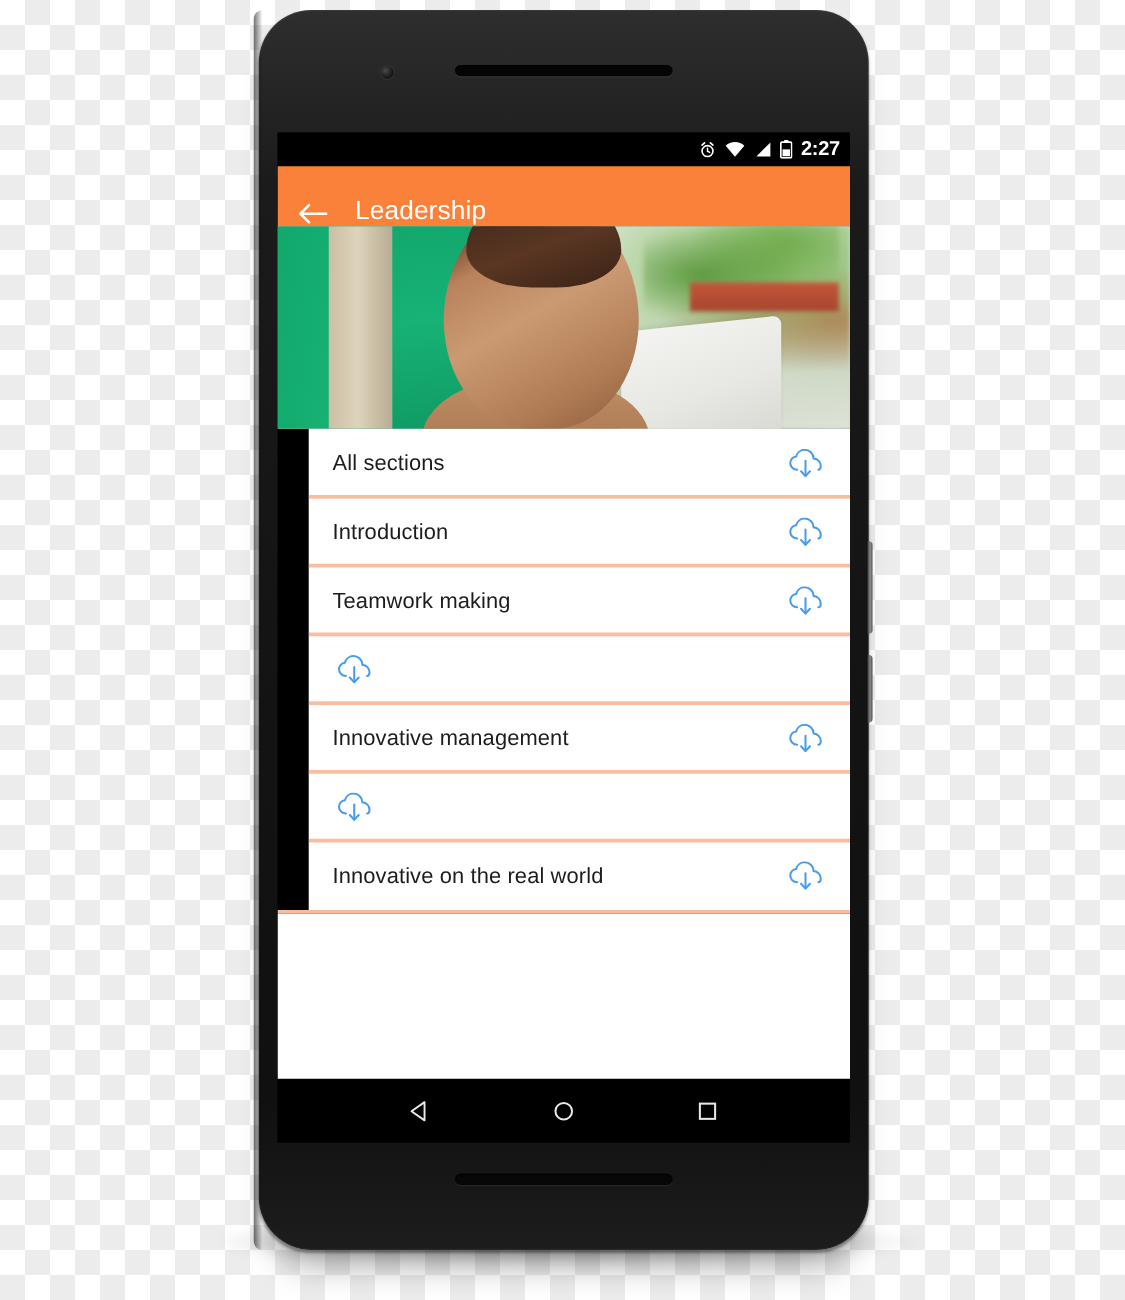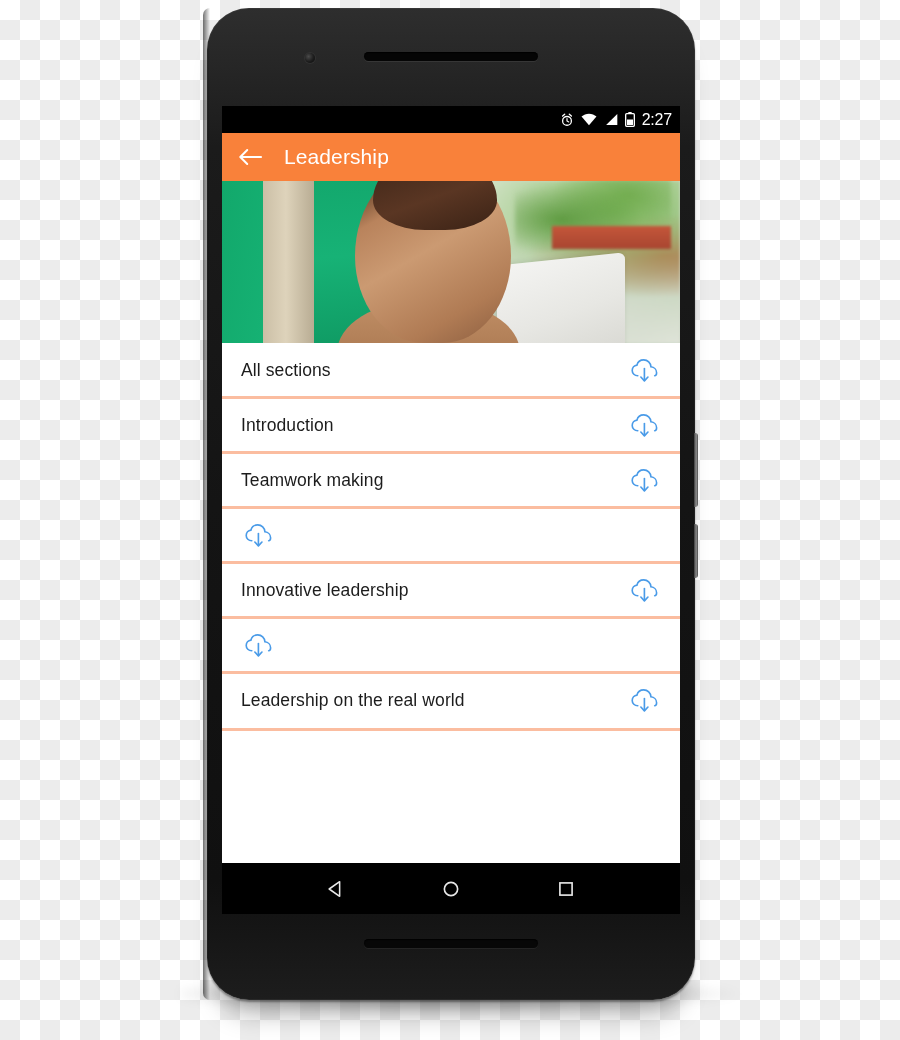--- a/index.html
+++ b/index.html
@@ -128,31 +128,31 @@
     display: flex;
     align-items: center;
     justify-content: flex-end;
     padding-right: 8px;
     gap: 7px;
     color: #fff;
   }
   #status-bar .sb-icon { display: flex; align-items: center; }
   #status-clock {
     font-size: 16px;
-    font-weight: normal;
+    font-weight: bold;
     letter-spacing: -0.2px;
     line-height: 1;
     font-family: "Liberation Sans", sans-serif;
   }
 
   
   #app-bar {
     height: 48px;
     display: flex;
-    align-items: center;
+    align-items: flex-end;
     padding-left: 16px;
     gap: 22px;
   }
   #app-bar-title {
     color: #fff;
     font-size: 21px;
     font-weight: normal;
     letter-spacing: .1px;
   }
 
@@ -219,20 +219,21 @@
     left: 72%; top: 28%; width: 26%; height: 14%;
     background: linear-gradient(180deg, #c4563a, #a84530);
     filter: blur(1.5px);
   }
 
   
   #section-list {
     background: #fff;
     height: calc(100% - 27px - 48px - 162px - 51px);
     overflow: hidden;
+    margin-left: 25px;
   }
   .list-row {
     position: relative;
     height: 55px;
     display: flex;
     align-items: center;
     padding: 0 19px 0 19px;
     background: #fff;
   }
   .list-row + .list-row::before {
@@ -377,42 +378,42 @@
             <span class="row-action">
               <svg width="27" height="24" viewBox="0 0 28 25">
                 <path d="M7 17.5 C3.7 17.5 1.2 15 1.2 11.9 C1.2 9.1 3.3 6.7 6.1 6.4 C6.9 3.2 9.8 0.9 13.2 0.9 C17.2 0.9 20.5 4.1 20.7 8.1 C24 8.4 26.6 11.1 26.6 14.4 C26.6 16.1 25.8 17.5 24.6 17.5" fill="none" stroke="#4A9BE8" stroke-width="1.7" stroke-linecap="round"></path>
                 <path d="M13.9 10 V22.4" fill="none" stroke="#4A9BE8" stroke-width="1.7" stroke-linecap="round"></path>
                 <path d="M10.2 18.8 L13.9 22.8 L17.6 18.8" fill="none" stroke="#4A9BE8" stroke-width="1.7" stroke-linecap="round" stroke-linejoin="round"></path>
               </svg>
             </span>
           </div>
 
           <div class="list-row">
-            <span class="row-label">Innovative leadership</span>
-            <span class="row-action">
-              <svg width="27" height="24" viewBox="0 0 28 25">
-                <path d="M7 17.5 C3.7 17.5 1.2 15 1.2 11.9 C1.2 9.1 3.3 6.7 6.1 6.4 C6.9 3.2 9.8 0.9 13.2 0.9 C17.2 0.9 20.5 4.1 20.7 8.1 C24 8.4 26.6 11.1 26.6 14.4 C26.6 16.1 25.8 17.5 24.6 17.5" fill="none" stroke="#4A9BE8" stroke-width="1.7" stroke-linecap="round"></path>
-                <path d="M13.9 10 V22.4" fill="none" stroke="#4A9BE8" stroke-width="1.7" stroke-linecap="round"></path>
-                <path d="M10.2 18.8 L13.9 22.8 L17.6 18.8" fill="none" stroke="#4A9BE8" stroke-width="1.7" stroke-linecap="round" stroke-linejoin="round"></path>
-              </svg>
-            </span>
-          </div>
-
-          <div class="list-row">
-            <span class="row-action">
-              <svg width="27" height="24" viewBox="0 0 28 25">
-                <path d="M7 17.5 C3.7 17.5 1.2 15 1.2 11.9 C1.2 9.1 3.3 6.7 6.1 6.4 C6.9 3.2 9.8 0.9 13.2 0.9 C17.2 0.9 20.5 4.1 20.7 8.1 C24 8.4 26.6 11.1 26.6 14.4 C26.6 16.1 25.8 17.5 24.6 17.5" fill="none" stroke="#4A9BE8" stroke-width="1.7" stroke-linecap="round"></path>
-                <path d="M13.9 10 V22.4" fill="none" stroke="#4A9BE8" stroke-width="1.7" stroke-linecap="round"></path>
-                <path d="M10.2 18.8 L13.9 22.8 L17.6 18.8" fill="none" stroke="#4A9BE8" stroke-width="1.7" stroke-linecap="round" stroke-linejoin="round"></path>
-              </svg>
-            </span>
-          </div>
-
-          <div class="list-row">
-            <span class="row-label">Leadership on the real world</span>
+            <span class="row-label">Innovative management</span>
+            <span class="row-action">
+              <svg width="27" height="24" viewBox="0 0 28 25">
+                <path d="M7 17.5 C3.7 17.5 1.2 15 1.2 11.9 C1.2 9.1 3.3 6.7 6.1 6.4 C6.9 3.2 9.8 0.9 13.2 0.9 C17.2 0.9 20.5 4.1 20.7 8.1 C24 8.4 26.6 11.1 26.6 14.4 C26.6 16.1 25.8 17.5 24.6 17.5" fill="none" stroke="#4A9BE8" stroke-width="1.7" stroke-linecap="round"></path>
+                <path d="M13.9 10 V22.4" fill="none" stroke="#4A9BE8" stroke-width="1.7" stroke-linecap="round"></path>
+                <path d="M10.2 18.8 L13.9 22.8 L17.6 18.8" fill="none" stroke="#4A9BE8" stroke-width="1.7" stroke-linecap="round" stroke-linejoin="round"></path>
+              </svg>
+            </span>
+          </div>
+
+          <div class="list-row">
+            <span class="row-action">
+              <svg width="27" height="24" viewBox="0 0 28 25">
+                <path d="M7 17.5 C3.7 17.5 1.2 15 1.2 11.9 C1.2 9.1 3.3 6.7 6.1 6.4 C6.9 3.2 9.8 0.9 13.2 0.9 C17.2 0.9 20.5 4.1 20.7 8.1 C24 8.4 26.6 11.1 26.6 14.4 C26.6 16.1 25.8 17.5 24.6 17.5" fill="none" stroke="#4A9BE8" stroke-width="1.7" stroke-linecap="round"></path>
+                <path d="M13.9 10 V22.4" fill="none" stroke="#4A9BE8" stroke-width="1.7" stroke-linecap="round"></path>
+                <path d="M10.2 18.8 L13.9 22.8 L17.6 18.8" fill="none" stroke="#4A9BE8" stroke-width="1.7" stroke-linecap="round" stroke-linejoin="round"></path>
+              </svg>
+            </span>
+          </div>
+
+          <div class="list-row">
+            <span class="row-label">Innovative on the real world</span>
             <span class="row-action">
               <svg width="27" height="24" viewBox="0 0 28 25">
                 <path d="M7 17.5 C3.7 17.5 1.2 15 1.2 11.9 C1.2 9.1 3.3 6.7 6.1 6.4 C6.9 3.2 9.8 0.9 13.2 0.9 C17.2 0.9 20.5 4.1 20.7 8.1 C24 8.4 26.6 11.1 26.6 14.4 C26.6 16.1 25.8 17.5 24.6 17.5" fill="none" stroke="#4A9BE8" stroke-width="1.7" stroke-linecap="round"></path>
                 <path d="M13.9 10 V22.4" fill="none" stroke="#4A9BE8" stroke-width="1.7" stroke-linecap="round"></path>
                 <path d="M10.2 18.8 L13.9 22.8 L17.6 18.8" fill="none" stroke="#4A9BE8" stroke-width="1.7" stroke-linecap="round" stroke-linejoin="round"></path>
               </svg>
             </span>
           </div>
 
         </div>

